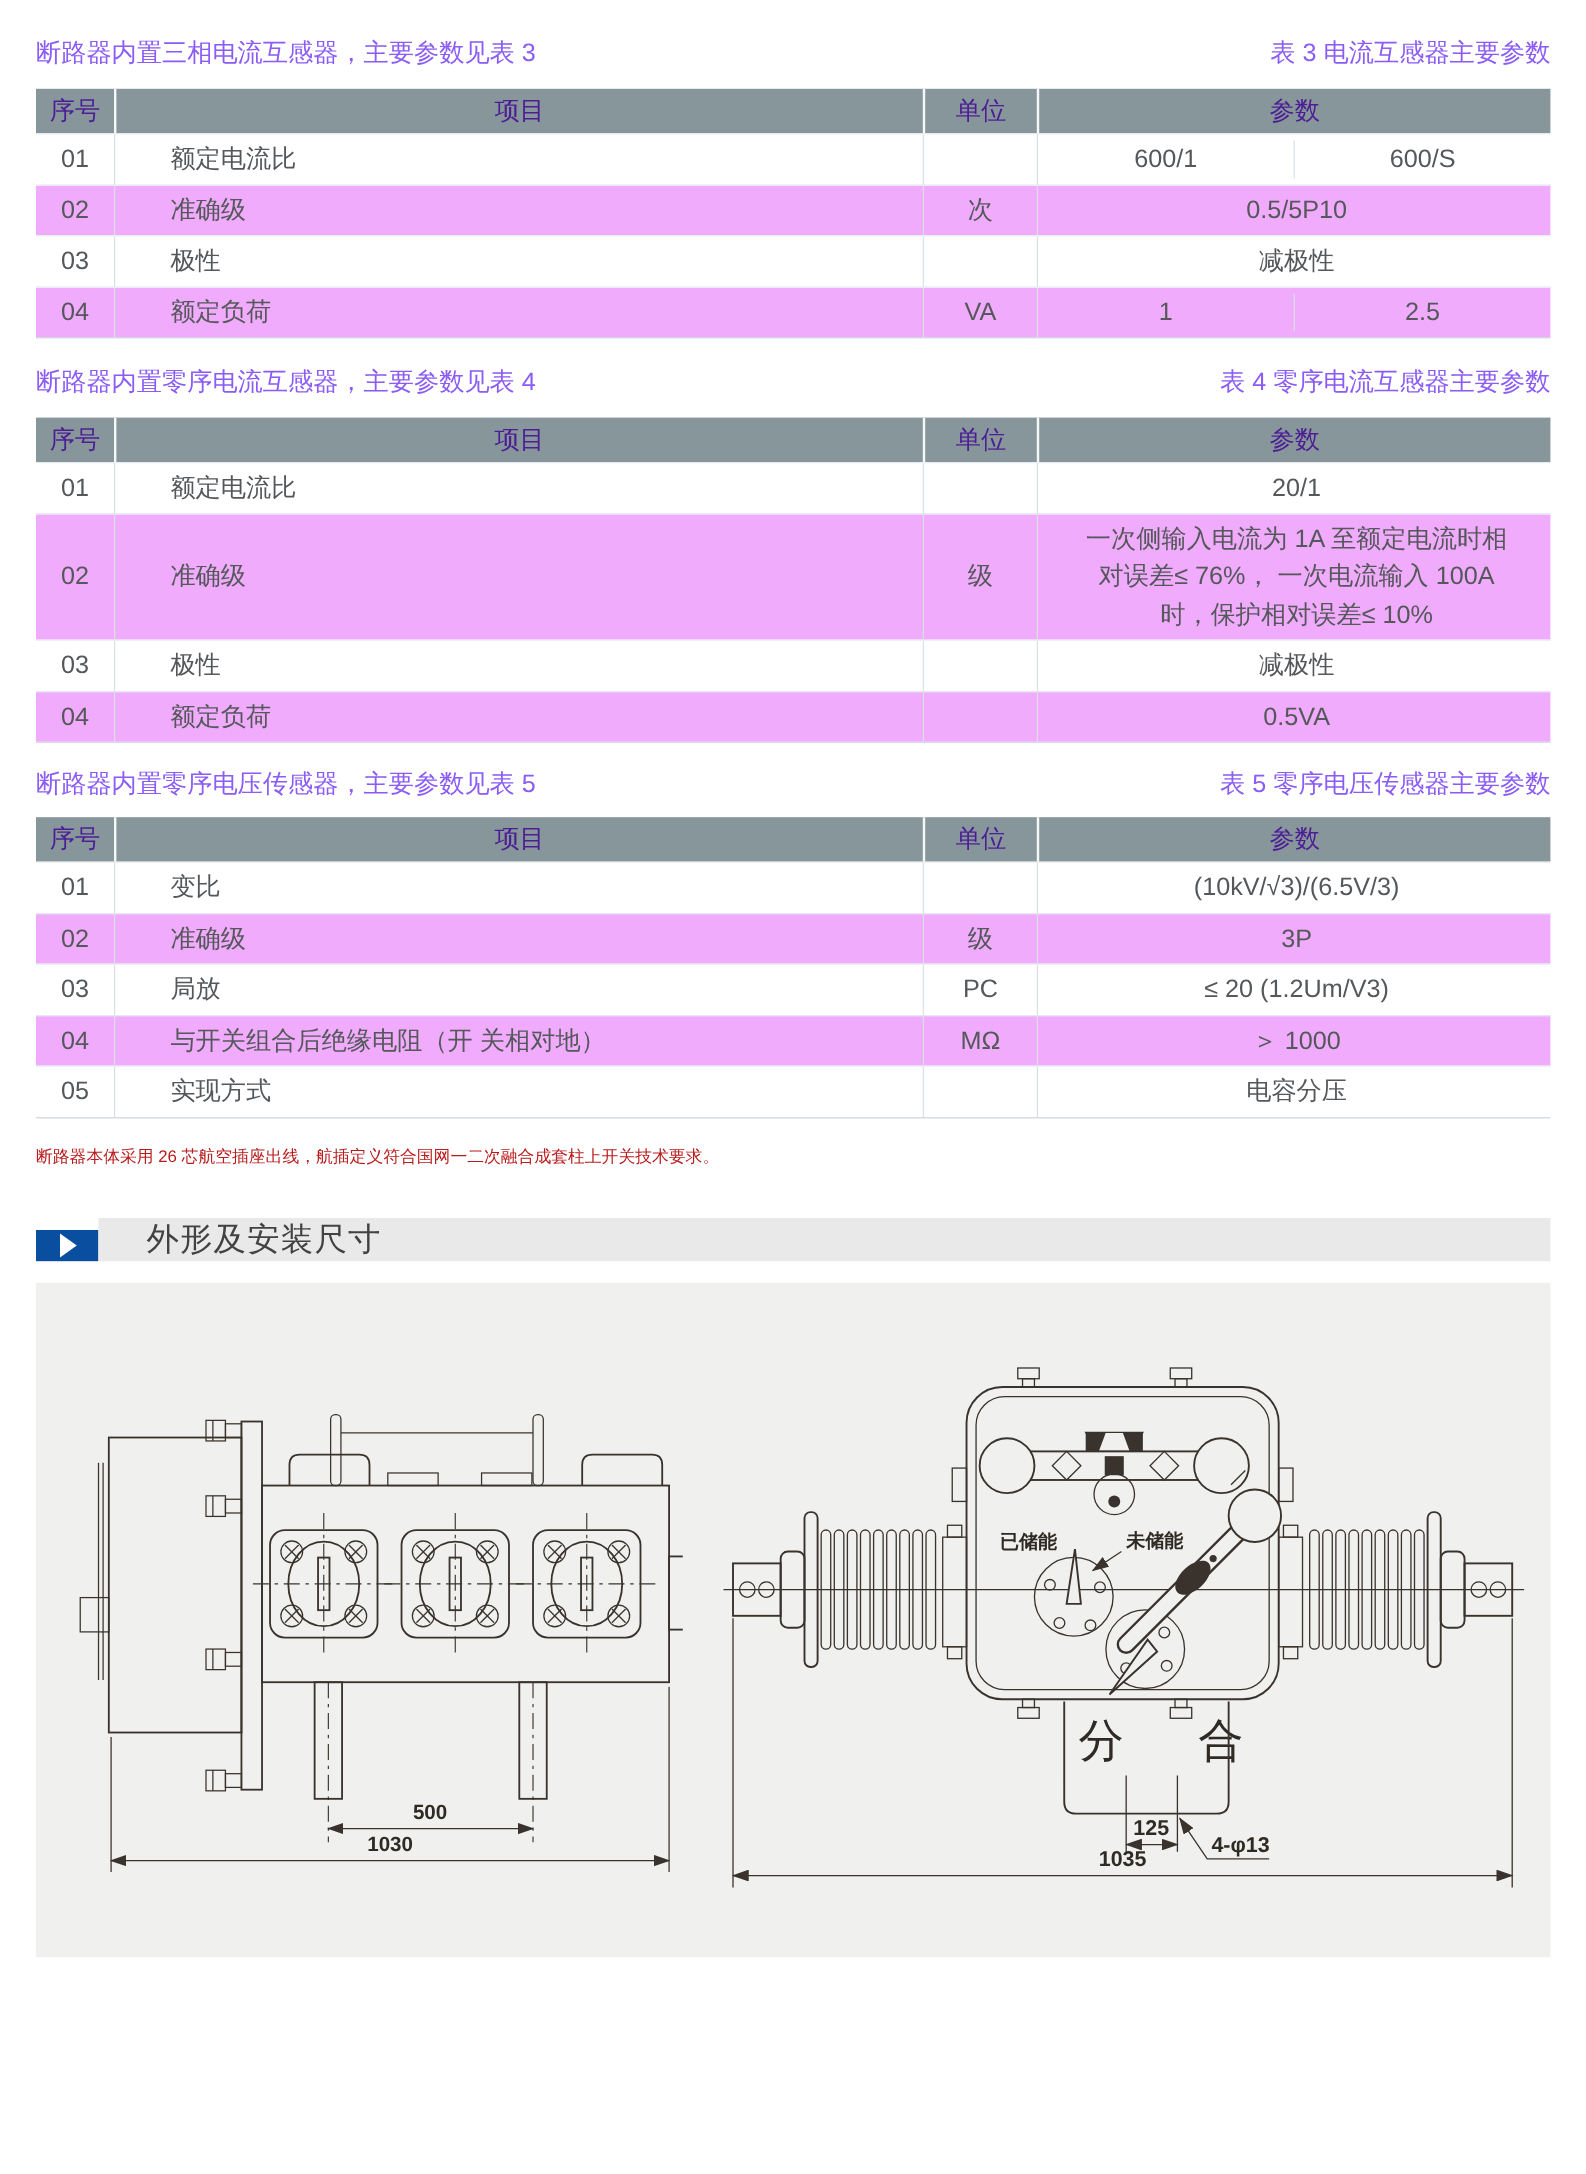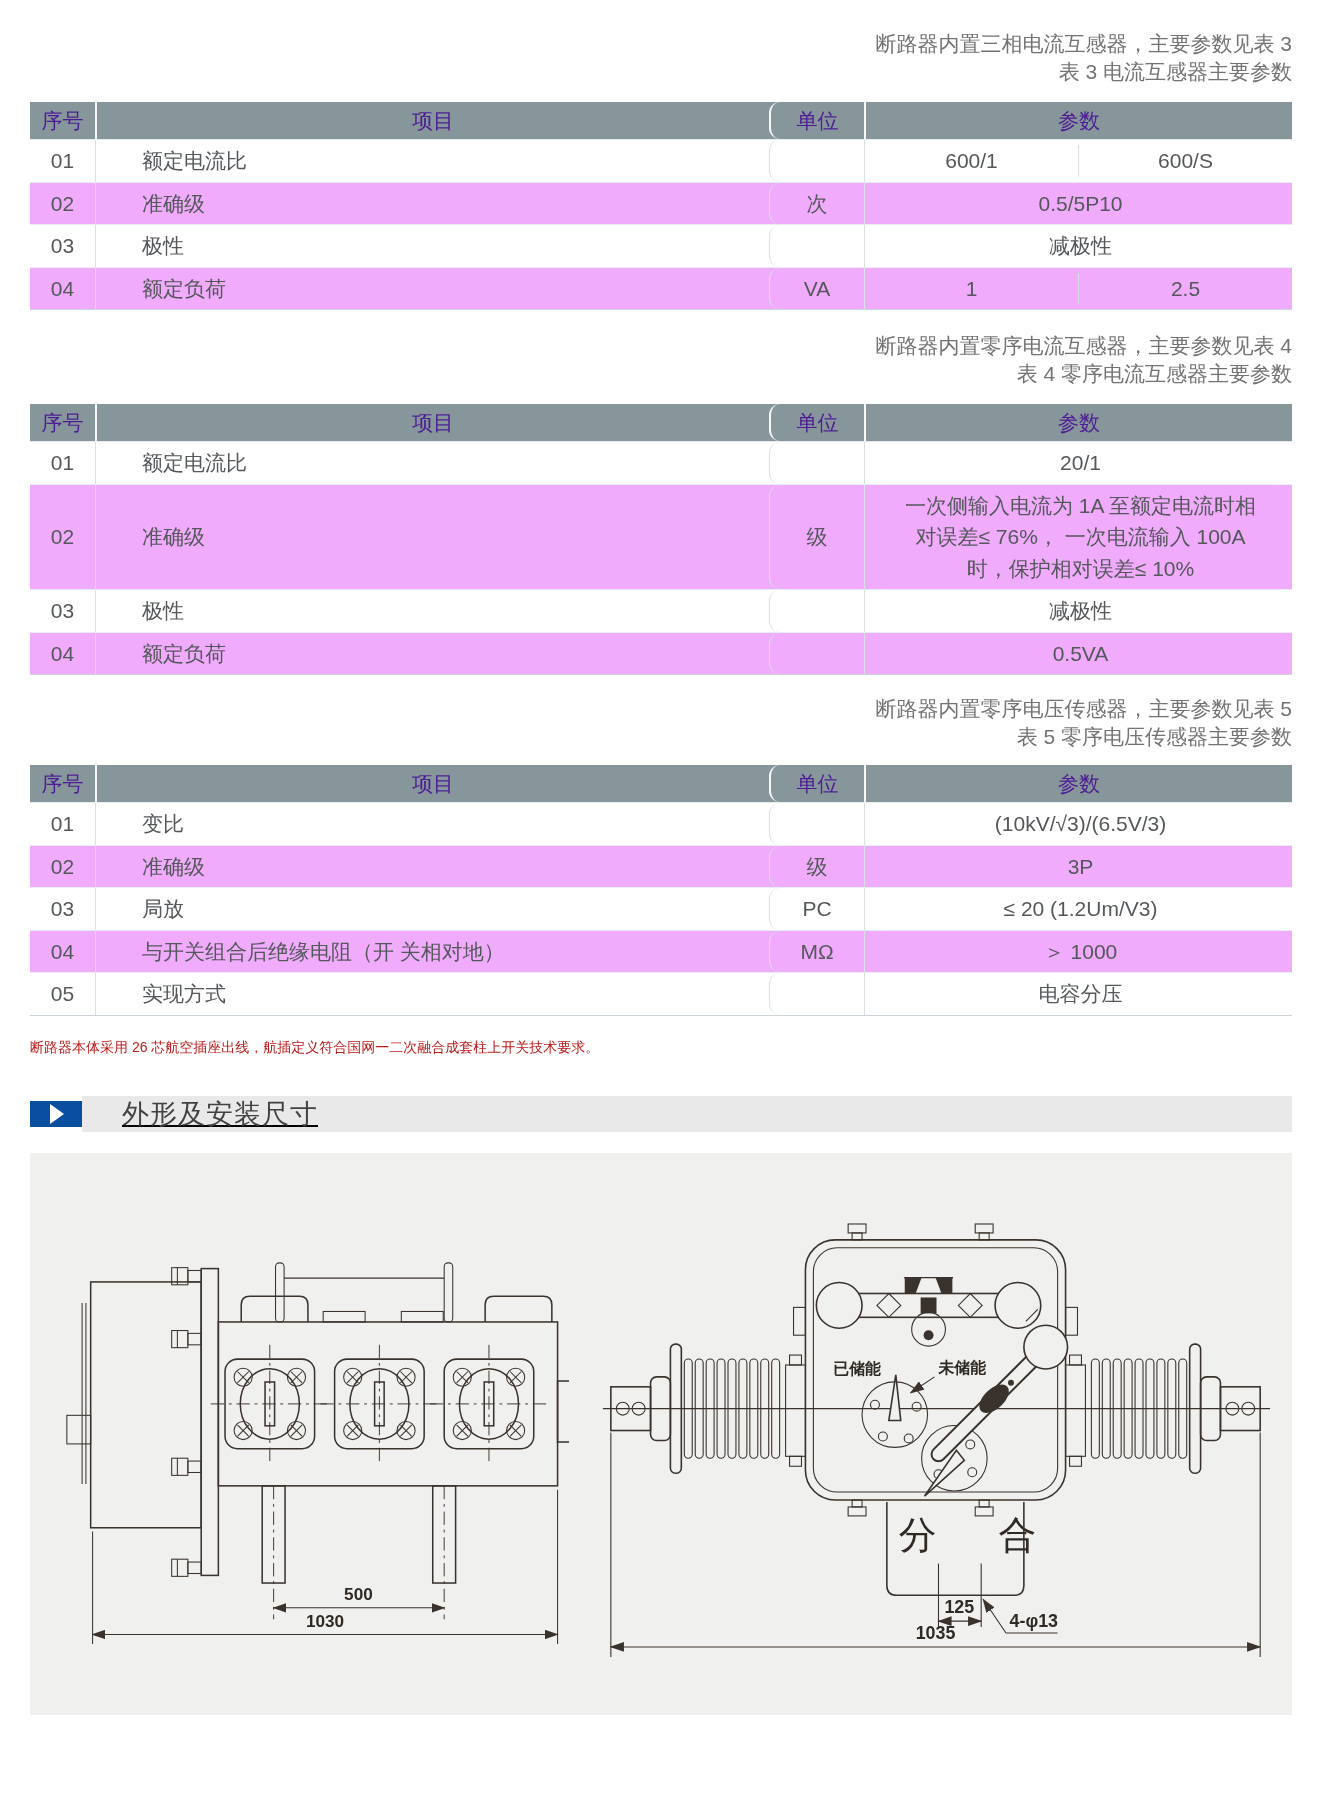--- a/index.html
+++ b/index.html
@@ -3,48 +3,48 @@
 <meta charset="utf-8">
 <style>
   html,body{margin:0;padding:0;background:#ffffff;}
   .page{
     width:1322px;height:1812px;background:#ffffff;position:relative;
     box-sizing:border-box;padding:0 30px;overflow:hidden;
     font-family:"Liberation Sans","DejaVu Sans",sans-serif;
   }
   
   .intro-row{display:flex;justify-content:space-between;align-items:flex-end;
-    font-size:21px;color:#737373;flex-direction:column;}
+    font-size:21px;color:#8b5cf6;}
   .mt30{margin-top:30px}.mt22{margin-top:22px}.mt20{margin-top:20px}
   .mt16{margin-top:16px}.mt14{margin-top:14px}.mt36{margin-top:36px}.mt18{margin-top:18px}
 
   
   .ptable{width:100%;border-bottom:1px solid #ccd4d9;}
   .trow{display:flex;align-items:stretch;min-height:40px;border-top:1px solid #e7edf0;}
   .trow.thead{background:#87969b;min-height:37px;border-top:none;}
   .trow.alt{background:#f0abfc;}
   .cell{display:flex;align-items:center;font-size:21px;color:#55585b;
     box-sizing:border-box;padding:5px 0;line-height:1.5;}
   .thead .cell{color:#4c1d95;justify-content:center;padding:0;}
   .c0{width:65px;flex:none;justify-content:center;}
   .c1{width:674px;flex:none;padding-left:46px;border-left:1px solid #d9e0e4;}
-  .c2{width:95px;flex:none;justify-content:center;border-left:1px solid #d9e0e4;border-radius:11px;}
+  .c2{width:95px;flex:none;justify-content:center;border-left:1px solid #d9e0e4;}
   .c3{flex:1;border-left:1px solid #d9e0e4;}
   .thead .c1{border-left:2px solid #f6f8f8;padding-left:0;}
   .thead .c2,.thead .c3{border-left:2px solid #f6f8f8;}
   .ctr{justify-content:center;text-align:center;}
   .pad{padding-left:30px;padding-right:26px;}
   .split{display:flex;padding:0;}
   .sub{flex:1;display:flex;align-items:center;justify-content:center;}
   .divl{border-left:1px solid #d9e0e4;}
 
   .note{font-size:14px;color:#b91c1c;line-height:1.4;}
 
   
-  .section-header{display:flex;align-items:center;height:42px;text-decoration:underline;}
+  .section-header{display:flex;align-items:flex-end;height:42px;}
   .arrow-box{width:52px;background:#0a4f9f;flex:none;display:flex;
     align-items:center;justify-content:center;}
   .section-bar{flex:1;background:#e9e9e9;display:flex;align-items:center;}
   .section-title{font-size:27px;color:#424242;margin-left:40px;letter-spacing:1px;}
 
   
   .drawing-panel{height:562px;background:#f0f0ee;display:flex;
     justify-content:space-between;align-items:flex-start;
     padding:45px 8px 0 34px;box-sizing:border-box;}
   svg{display:block;}

